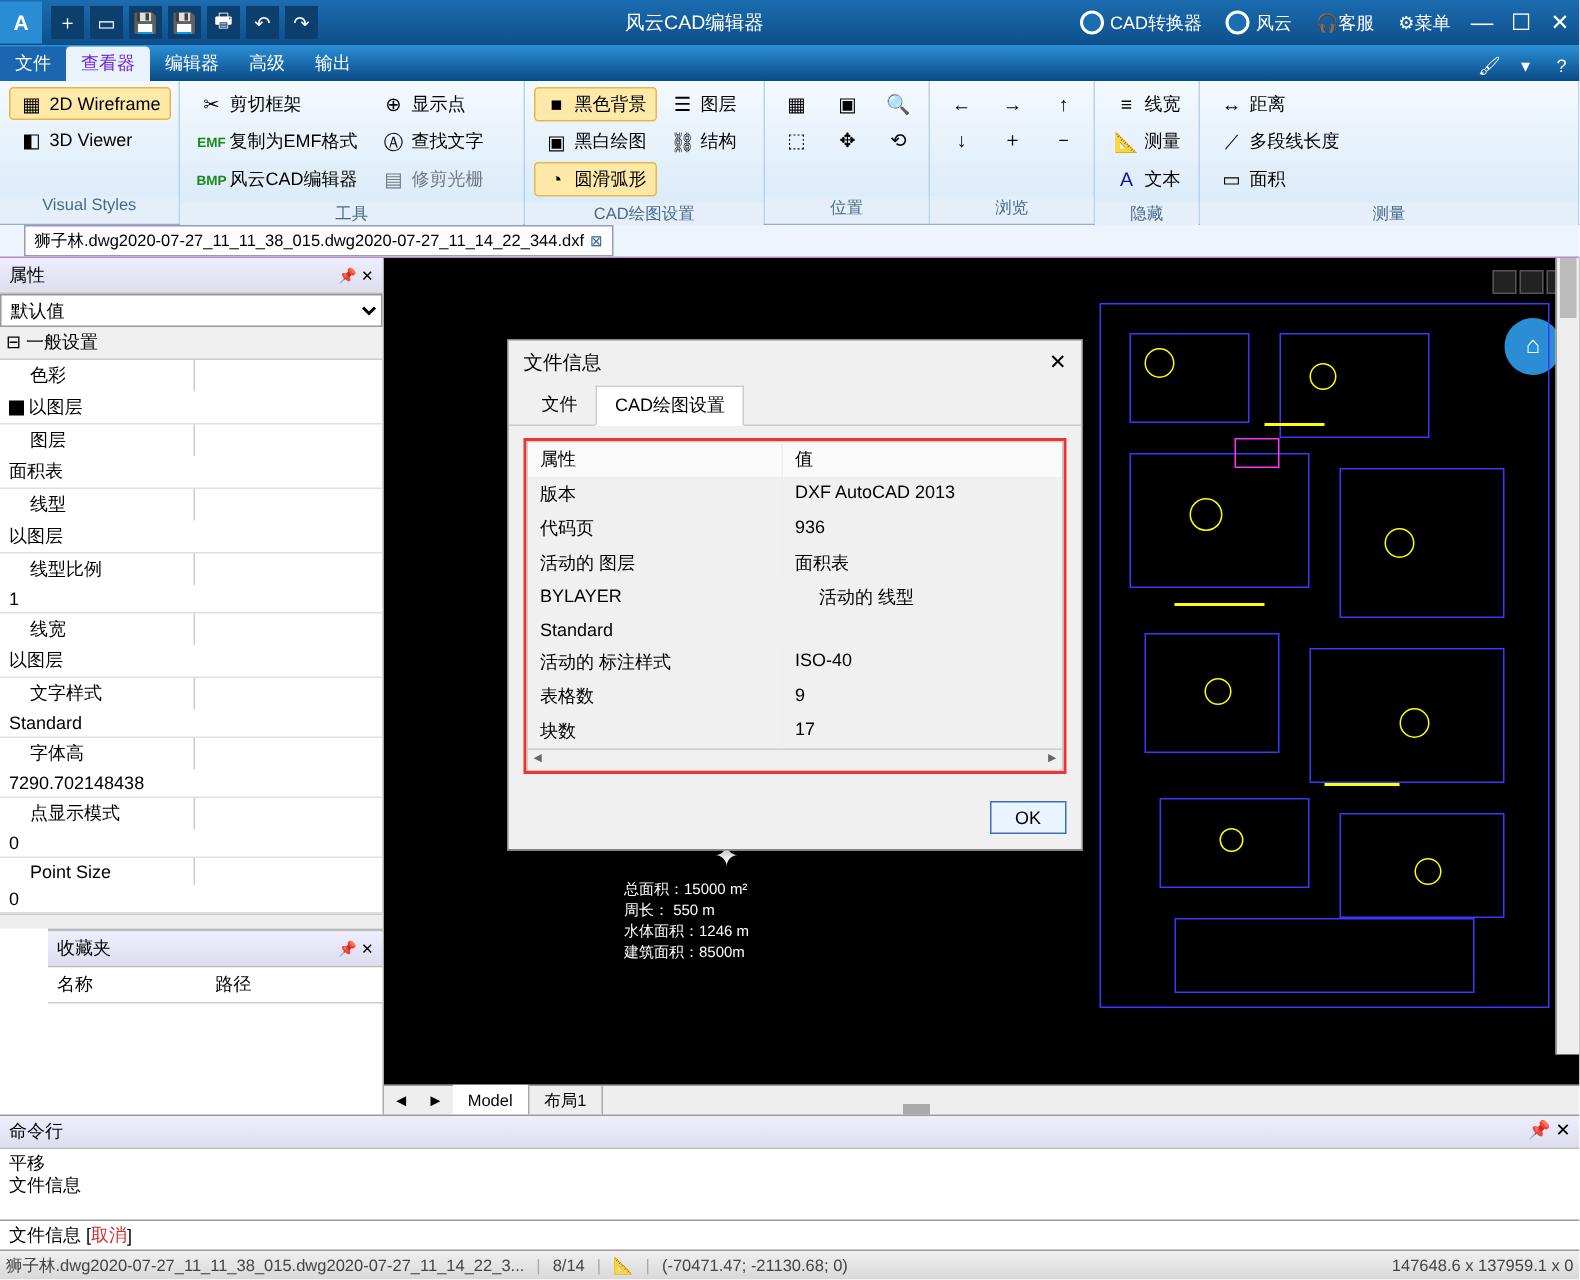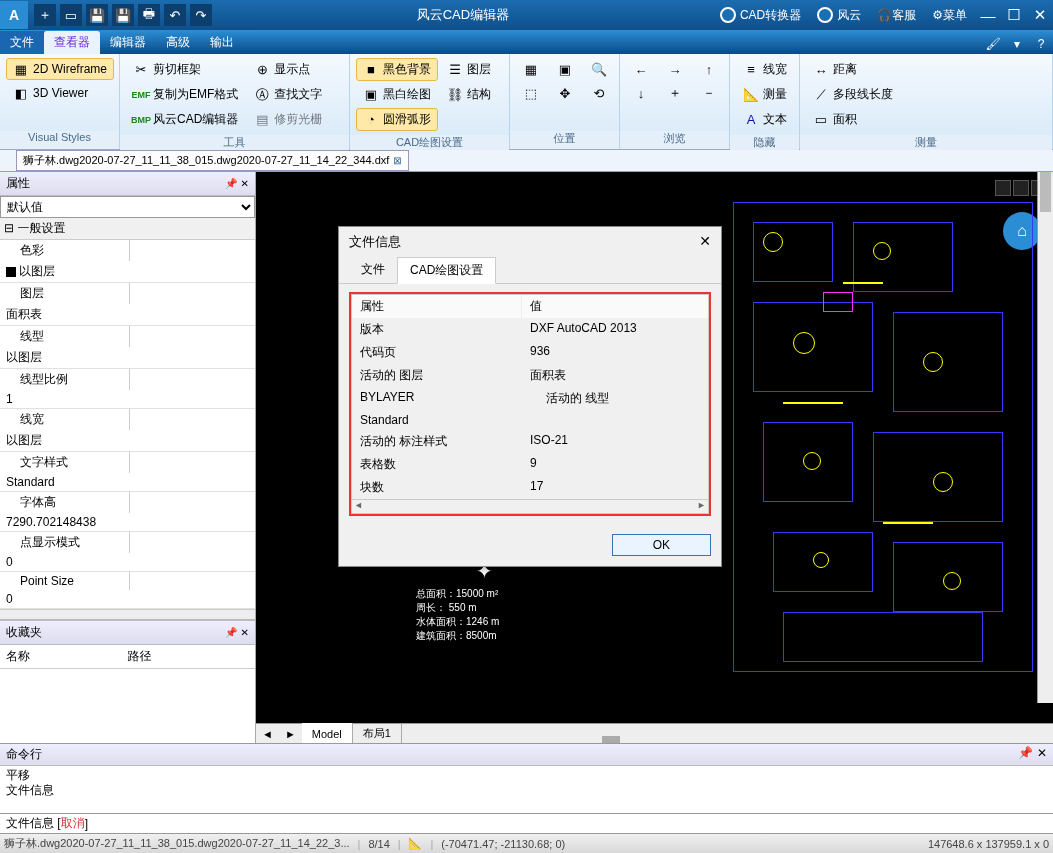--- a/index.html
+++ b/index.html
@@ -43,21 +43,21 @@
 .panel-header { background:linear-gradient(#eef,#dde); padding:3px 6px; font-size:12px; border-bottom:1px solid #bbb; display:flex; align-items:center; justify-content:space-between; }
 .panel-header .pin { font-size:10px; cursor:pointer; }
 .prop-select { width:100%; font-size:12px; padding:2px; border:1px solid #999; background:#fff; }
 .prop-table { flex:0 0 auto; }
 .prop-table .section { background:#f0f0f0; font-size:12px; padding:2px 4px; border-bottom:1px solid #ccc; }
 .prop-row { display:flex; font-size:12px; border-bottom:1px solid #e0e0e0;flex-direction:column; }
 .prop-row .k { width:130px; padding:2px 20px; border-right:1px solid #ccc; }
 .prop-row .v { flex:1; padding:2px 6px; display:flex; align-items:center; gap:3px; }
 .prop-row .sw { width:10px;height:10px;background:#000;display:inline-block; }
 .prop-scroll { height:10px; background:#eee; border-top:1px solid #ccc; }
-.fav-panel { flex:1; border-top:2px solid #bbb; }
+.fav-panel { flex:1; border-top:2px solid #bbb;margin-left:32px; }
 .fav-head { display:flex; font-size:12px; padding:3px 6px; border-bottom:1px solid #ccc; background:#fff; }
 .fav-head .col { flex:1; }
 
 
 .canvas-wrap { flex:1; display:flex; flex-direction:column; }
 .canvas { flex:1; background:#000; position:relative; overflow:hidden; }
 .cad-content { position:absolute; right:10px; top:10px; width:310px; height:500px; }
 .cad-box { position:absolute; border:1px solid #3838ff; }
 .cad-circ { position:absolute; border:1px solid #ffff00; border-radius:50%; }
 .cad-yel { position:absolute; background:#ffff00; }
@@ -93,21 +93,21 @@
 .dlg-table { width:100%; font-size:12px; border:1px solid #ccc; }
 .dlg-table .hr { display:flex; background:#fafafa; }
 .dlg-table .row { display:flex; }
 .dlg-table .cell { padding:3px 8px; }
 .dlg-table .c1 { width:170px; border-right:1px solid #eee; }
 .dlg-table .c2 { flex:1; }
 .dlg-scroll { height:14px; background:#f0f0f0; border-top:1px solid #ccc; position:relative; }
 .dlg-scroll::before { content:'◄'; position:absolute; left:2px; font-size:9px; color:#666; }
 .dlg-scroll::after { content:'►'; position:absolute; right:2px; font-size:9px; color:#666; }
 .dialog-buttons { padding:10px; display:flex; justify-content:flex-end; }
-.dialog-buttons button { padding:3px 40px; font-size:12px; border:1px solid #3a72b5; background:#eaf4ff; cursor:pointer; }
+.dialog-buttons button { padding:3px 16px; font-size:12px; border:1px solid #3a72b5; background:#eaf4ff; cursor:pointer; }
 
 .vscroll { position:absolute; right:0; top:0; bottom:20px; width:16px; background:#eee; border-left:1px solid #999; }
 .vscroll .thumb { position:absolute; top:0; left:2px; right:2px; height:40px; background:#bbb; }
 </style>
 </head>
 <body>
 
 <div class="titlebar">
   <div class="logo">A</div>
   <div class="qa-btn">＋</div>
@@ -526,21 +526,21 @@
             </div>
             <div class="row">
               <div class="cell c2">BYLAYER</div>
               <div class="cell c1">活动的 线型</div>
             </div>
             <div class="row">
               <div class="cell c2">Standard</div>
             </div>
             <div class="row">
               <div class="cell c1">活动的 标注样式</div>
-              <div class="cell c2">ISO-21</div>
+              <div class="cell c2">ISO-40</div>
             </div>
             <div class="row">
               <div class="cell c1">表格数</div>
               <div class="cell c2">9</div>
             </div>
             <div class="row">
               <div class="cell c1">块数</div>
               <div class="cell c2">17</div>
             </div>
           </div>

